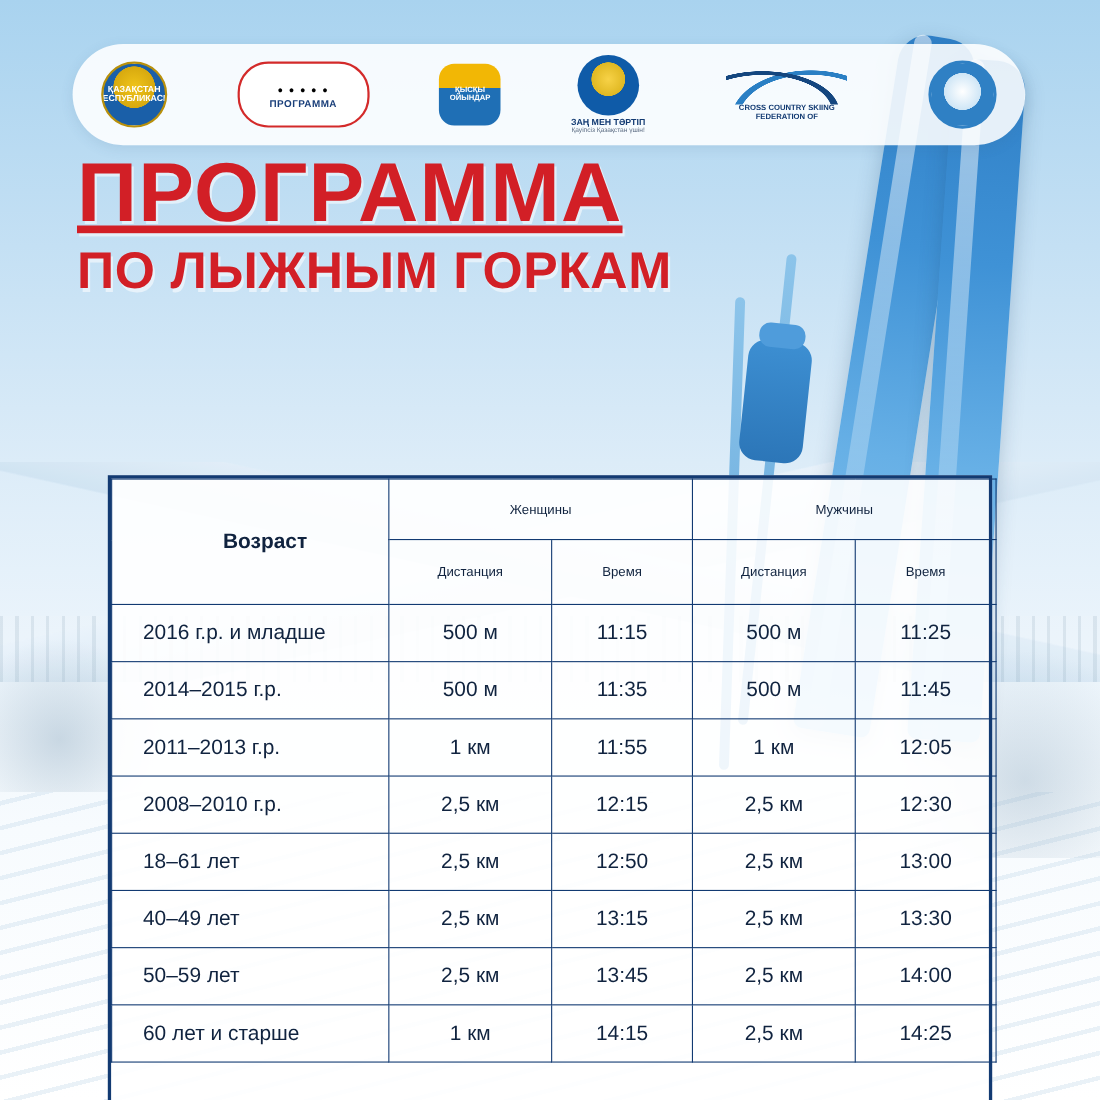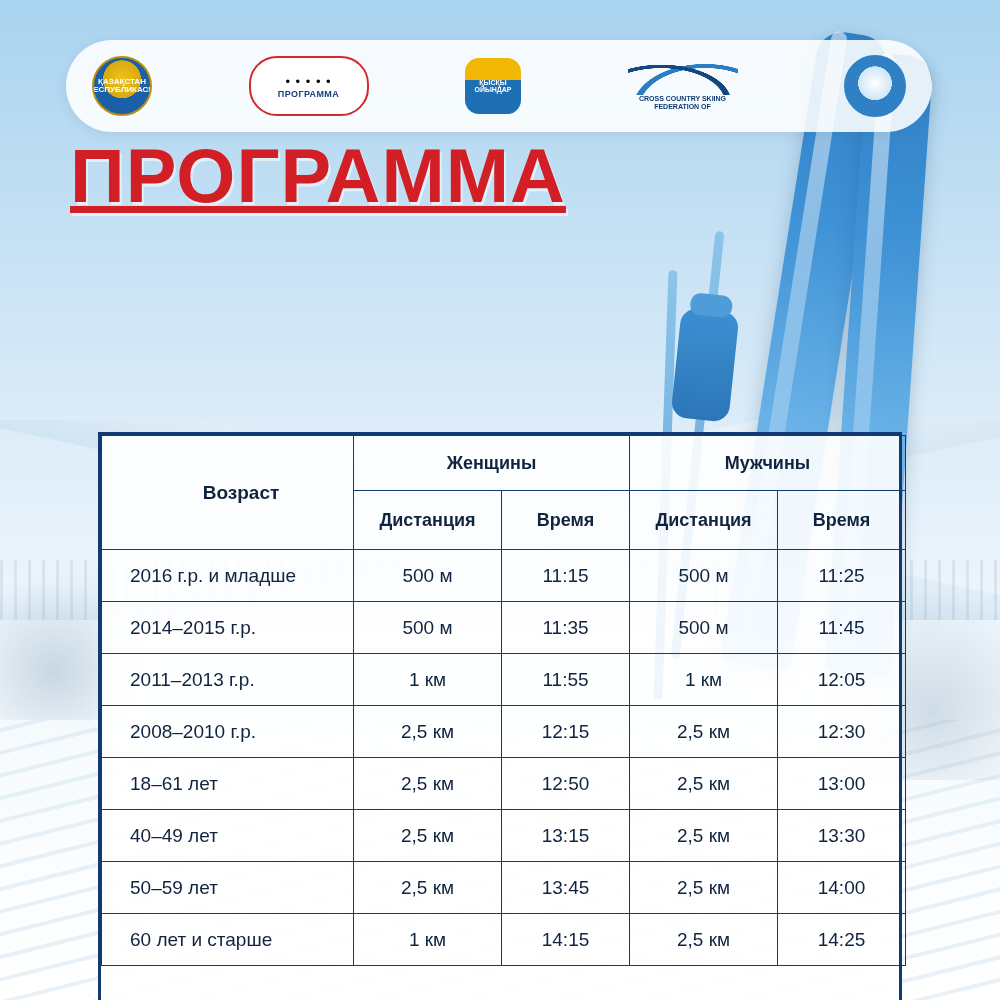--- a/index.html
+++ b/index.html
@@ -253,21 +253,21 @@
   table {
     border-collapse: collapse;
     width: 100%;
     table-layout: fixed;
   }
   th, td {
     border: 1px solid #123a72;
     text-align: center;
     color: #10233f;
   }
-  th { font-size: 18px; font-weight: bold; }
+  th { font-size: 12px; font-weight: normal; }
   .col-age { width: 252px; }
   .col-dist { width: 148px; }
   .col-time { width: 128px; }
 
   .hdr-group td, .hdr-group th { height: 52px; }
   .hdr-sub th { height: 56px; }
   .age-head {
     text-align: center;
     padding-left: 28px;
     font-size: 19px;
@@ -322,35 +322,41 @@
         <div class="cap">ПРОГРАММА</div>
       </div>
     </div>
 
     <div class="logo logo-3">
       <div class="logo-emblem">
         <span>ҚЫСҚЫ ОЙЫНДАР</span>
       </div>
     </div>
 
+    <div class="logo logo-4">
+      <div class="logo-emblem"></div>
+      <div class="cap">ЗАҢ МЕН ТӘРТІП</div>
+      <div class="sub">Қауіпсіз Қазақстан үшін!</div>
+    </div>
 
     <div class="logo logo-5">
       <div class="swoosh"></div>
       <div class="cap">CROSS COUNTRY SKIING FEDERATION OF</div>
     </div>
 
 
     <div class="logo logo-7">
       <div class="logo-emblem"></div>
     </div>
 
   </div>
 
   <div class="headline">
     <div class="line1">ПРОГРАММА</div>
+    <div class="line2">ПО ЛЫЖНЫМ ГОРКАМ</div>
   </div>
 
 
   <div class="table-wrap">
     <table>
       <colgroup>
         <col class="col-age">
           <col class="col-dist">
           <col class="col-time">
           <col class="col-dist">

